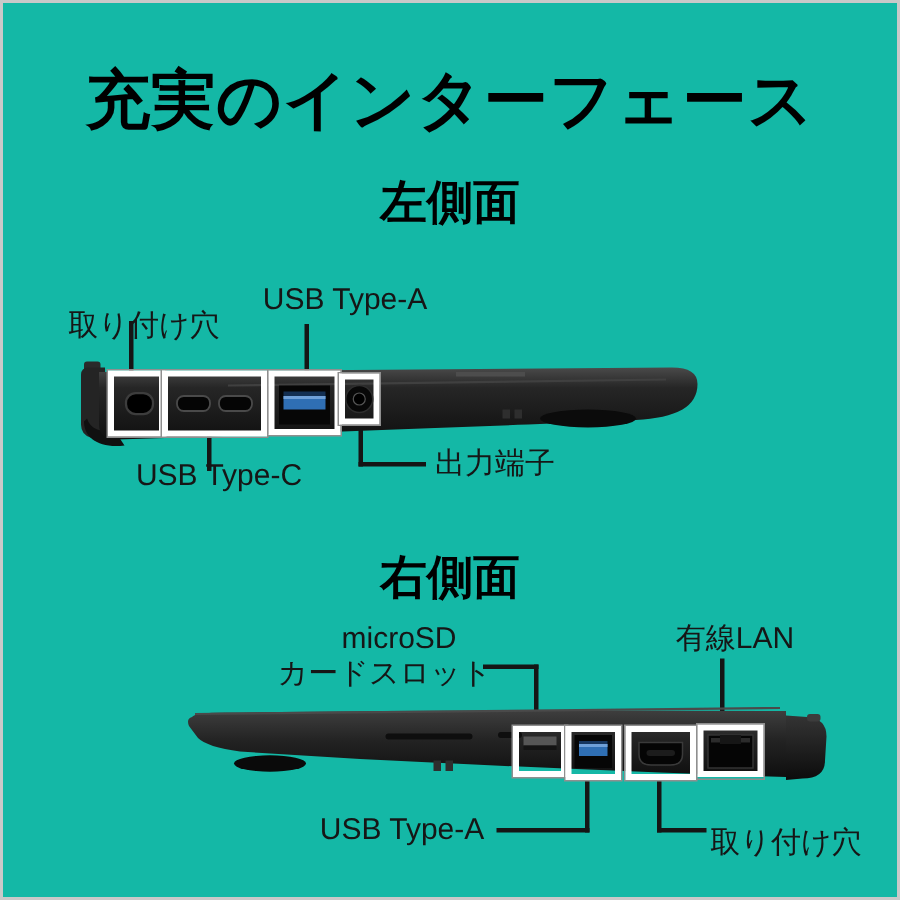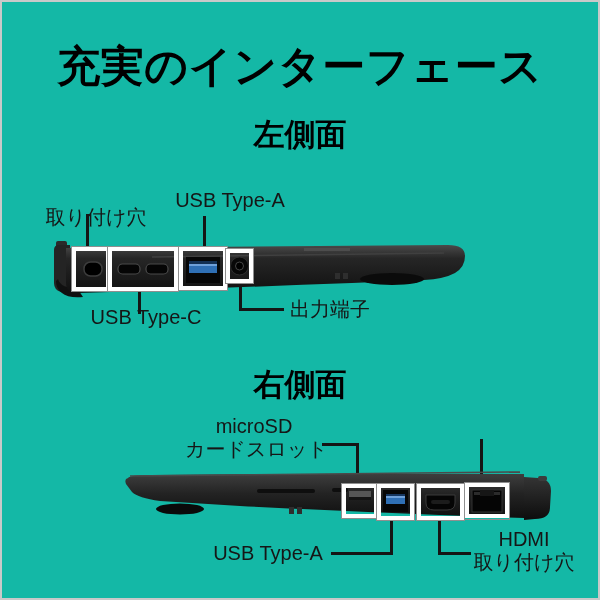--- a/index.html
+++ b/index.html
@@ -91,24 +91,24 @@
     <g>
       <rect x="173.5" y="12.5" width="28" height="35" fill="none" stroke="#8f8f8f" stroke-width="1"></rect>
       <rect x="176" y="15" width="23" height="30" fill="none" stroke="#ffffff" stroke-width="4"></rect>
       <circle cx="187.5" cy="30" r="9" fill="#080808" stroke="#2e2e2e" stroke-width="1"></circle>
       <circle cx="187.5" cy="30" r="4" fill="#000" stroke="#555" stroke-width="0.8"></circle>
     </g>
   </svg>
 
   <div class="section-heading" style="top:362px;">右側面</div>
 
-  <div class="label" style="left:182px; top:413px; width:140px;">microSD</div>
+  <div class="label" style="left:194px; top:413px; width:140px;">microSD</div>
   <div class="label" style="left:183px; top:436px; width:140px;">カードスロット</div>
+  <div class="label" style="left:418px; top:413px; width:140px;">有線LAN</div>
   <div class="label" style="left:196px; top:540px; width:140px;">USB Type-A</div>
-  <div class="label" style="left:452px; top:526px; width:140px;">HDMI</div>
   <div class="label" style="left:452px; top:549px; width:140px;">取り付け穴</div>
 
   <div class="cline" style="left:320px; top:441px; width:37px; height:3px;"></div>
   <div class="cline" style="left:354px; top:441px; width:3px; height:44px;"></div>
   <div class="cline" style="left:478px; top:437px; width:3px; height:47px;"></div>
   <div class="cline" style="left:329px; top:550px; width:62px; height:3px;"></div>
   <div class="cline" style="left:388px; top:516px; width:3px; height:37px;"></div>
   <div class="cline" style="left:436px; top:516px; width:3px; height:37px;"></div>
   <div class="cline" style="left:436px; top:550px; width:33px; height:3px;"></div>
 

